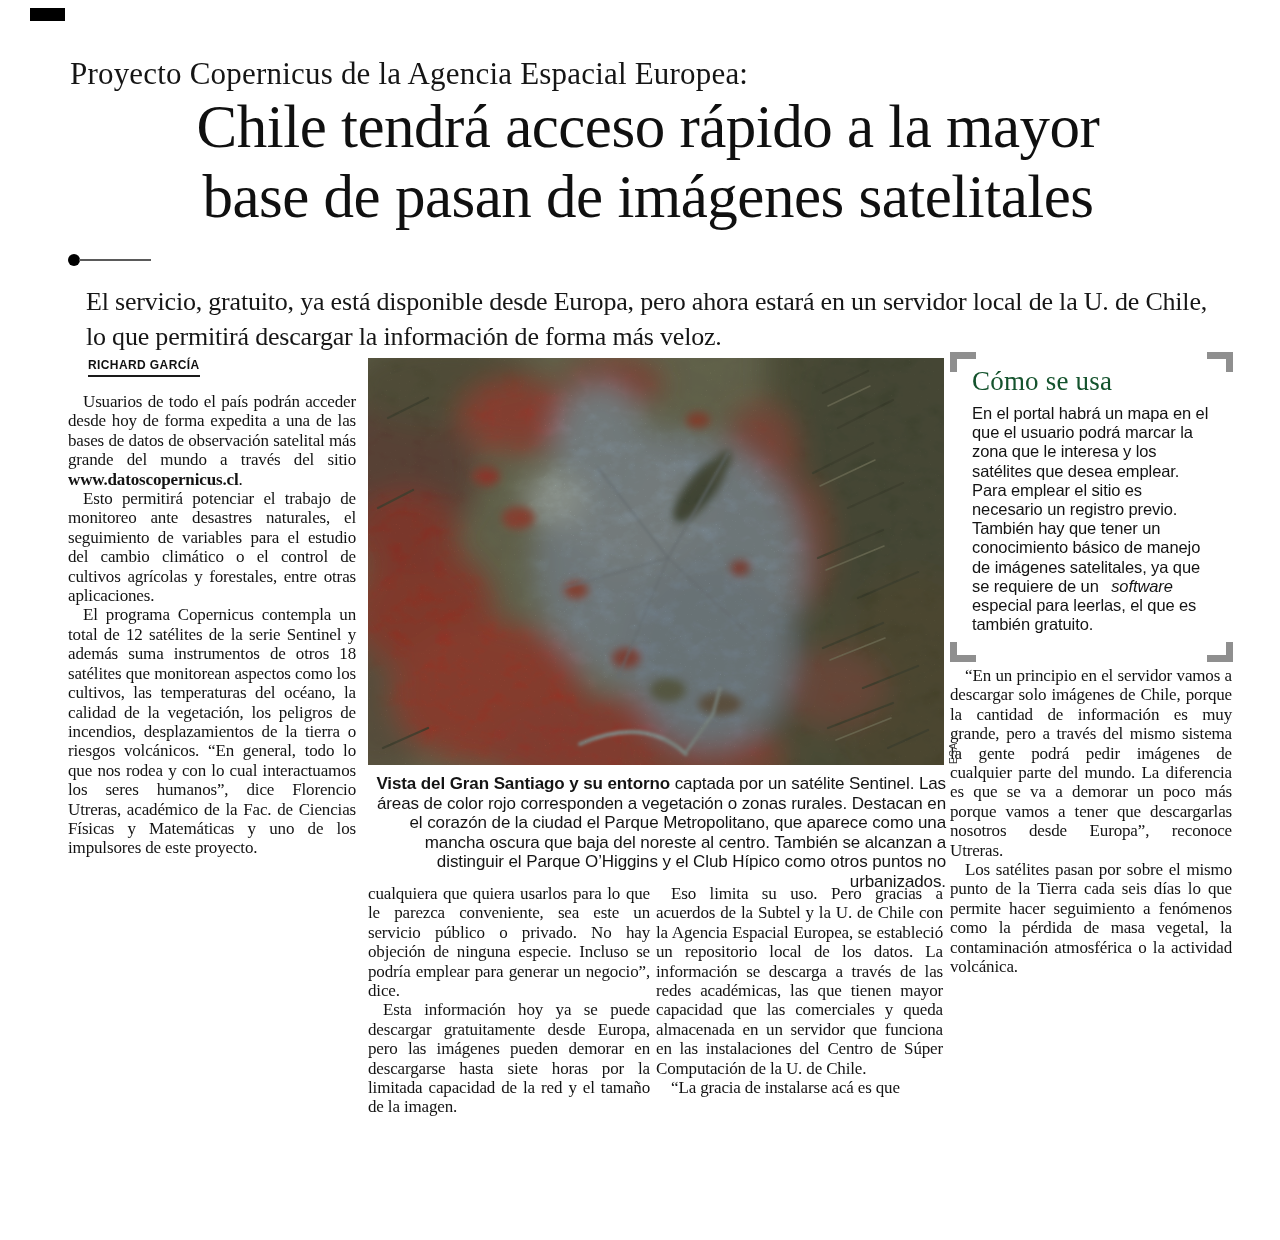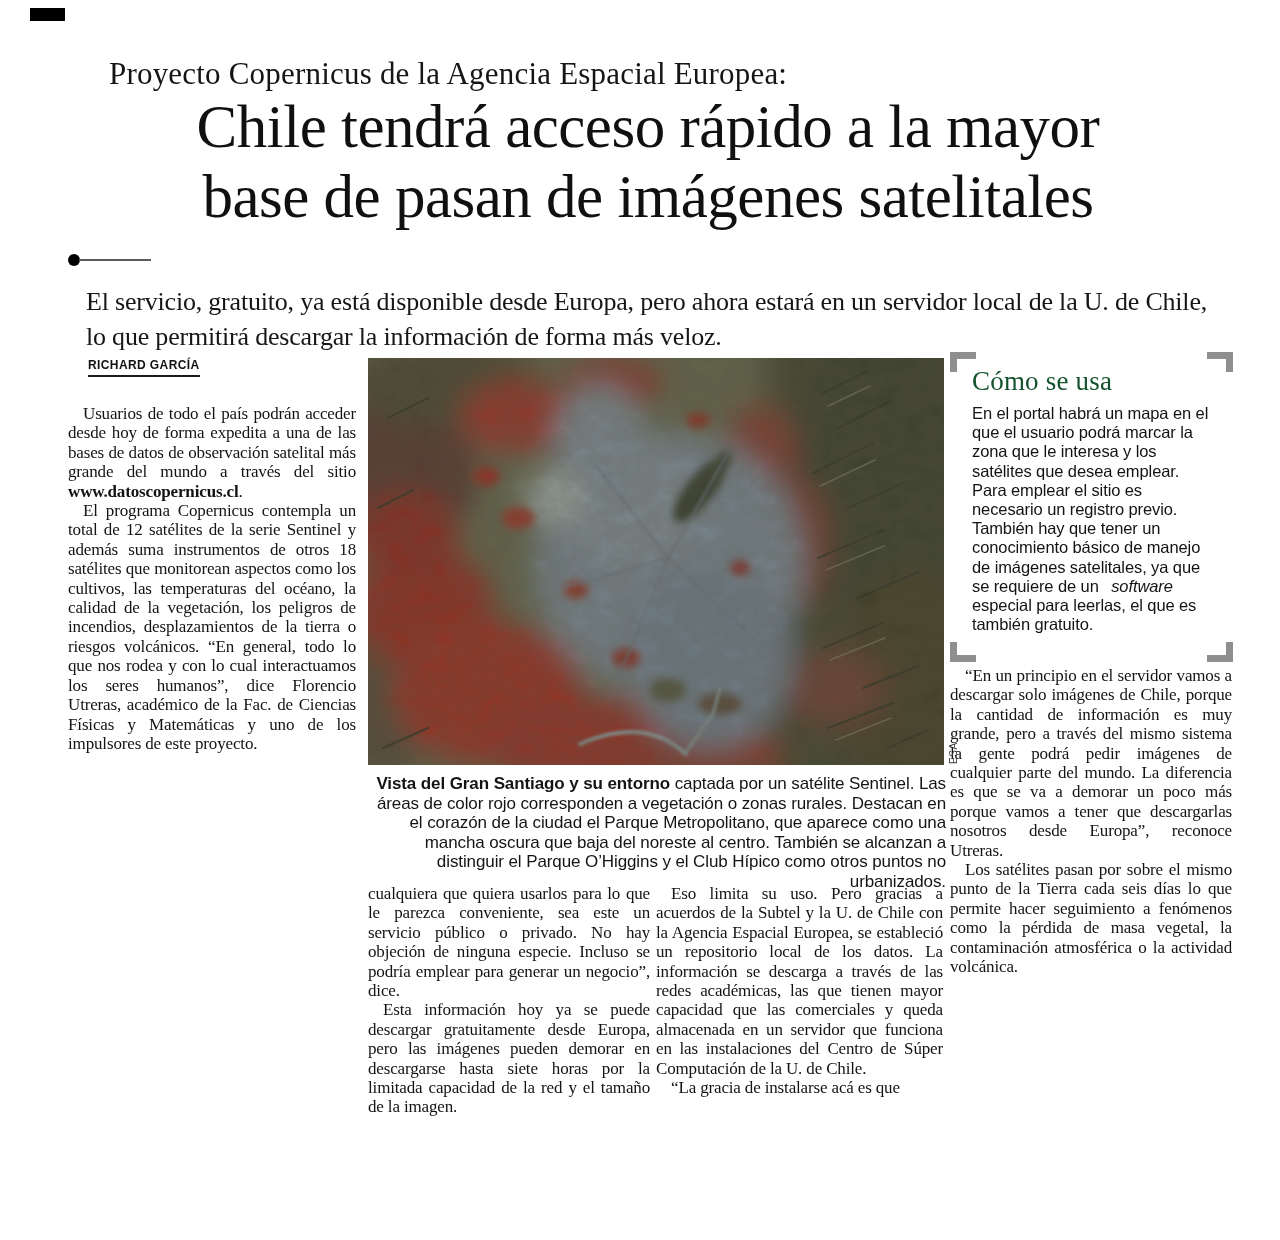--- a/index.html
+++ b/index.html
@@ -9,21 +9,20 @@
     font-family:"Liberation Serif","DejaVu Serif",serif; color:#121212;
     -webkit-font-smoothing:antialiased;
   }
   .abs { position:absolute; }
 
   .corner-mark { left:30px; top:8px; width:35px; height:13px; background:#000; }
 
   .kicker {
     left:70px; top:56px; font-size:31px; letter-spacing:0.2px; color:#151515;
     white-space:nowrap;
-    margin-left:39px;
   }
   .headline {
     left:68px; top:92px; width:1160px;
     font-size:61px; line-height:70px; letter-spacing:-0.5px; color:#101010;
     font-weight:400;
     text-align:center;
   }
   .headline .hl-line { display:block; white-space:nowrap; }
 
   .deck-rule { left:68px; top:253px; width:160px; height:14px; }
@@ -43,21 +42,21 @@
   }
 
   .col { text-align:justify; }
   .col p {
     font-size:17px; line-height:19.4px; letter-spacing:-0.15px;
     text-indent:15px; text-align:justify; color:#131313;
   }
   .col p.noindent { text-indent:0; }
   .col span.b { font-weight:700; }
 
-  .col1 { left:68px;  top:392px; width:288px;margin-top:12px; }
+  .col1 { left:68px;  top:392px; width:288px; }
   .col2 { left:368px; top:884px; width:282px; }
   .col3 { left:656px; top:884px; width:287px; }
   .col4 { left:950px; top:666px; width:282px; }
 
   .photo { left:368px; top:358px; width:576px; height:407px; overflow:hidden; background:#7e8161; }
   .photo svg { display:block; width:576px; height:407px; }
 
   .photo-credit {
     left:948px; top:764px; transform:rotate(-90deg); transform-origin:left top;
     font-family:"Liberation Sans","DejaVu Sans",sans-serif;
@@ -109,20 +108,21 @@
   <span class="dot"></span>
   <span class="line"></span>
 </div>
 
 <div class="abs subhead">El servicio, gratuito, ya está disponible desde Europa, pero ahora estará en un servidor local de la U. de Chile, lo que permitirá descargar la información de forma más veloz.</div>
 
 <div class="abs byline">RICHARD GARCÍA</div>
 
 <div class="abs col col1">
     <p><span>Usuarios de todo el país podrán acceder desde hoy de forma expedita a una de las bases de datos de observación satelital más grande del mundo a través del sitio </span><span class="b">www.datoscopernicus.cl</span><span>.</span></p>
+    <p><span>Esto permitirá potenciar el trabajo de monitoreo ante desastres naturales, el seguimiento de variables para el estudio del cambio climático o el control de cultivos agrícolas y forestales, entre otras aplicaciones.</span></p>
     <p><span>El programa Copernicus contempla un total de 12 satélites de la serie Sentinel y además suma instrumentos de otros 18 satélites que monitorean aspectos como los cultivos, las temperaturas del océano, la calidad de la vegetación, los peligros de incendios, desplazamientos de la tierra o riesgos volcánicos. “En general, todo lo que nos rodea y con lo cual interactuamos los seres humanos”, dice Florencio Utreras, académico de la Fac. de Ciencias Físicas y Matemáticas y uno de los impulsores de este proyecto.</span></p>
   </div>
 <div class="abs col col2">
     <p class="noindent"><span>cualquiera que quiera usarlos para lo que le parezca conveniente, sea este un servicio público o privado. No hay objeción de ninguna especie. Incluso se podría emplear para generar un negocio”, dice.</span></p>
     <p><span>Esta información hoy ya se puede descargar gratuitamente desde Europa, pero las imágenes pueden demorar en descargarse hasta siete horas por la limitada capacidad de la red y el tamaño de la imagen.</span></p>
   </div>
 <div class="abs col col3">
     <p><span>Eso limita su uso. Pero gracias a acuerdos de la Subtel y la U. de Chile con la Agencia Espacial Europea, se estableció un repositorio local de los datos. La información se descarga a través de las redes académicas, las que tienen mayor capacidad que las comerciales y queda almacenada en un servidor que funciona en las instalaciones del Centro de Súper Computación de la U. de Chile.</span></p>
     <p><span>“La gracia de instalarse acá es que</span></p>
   </div>

